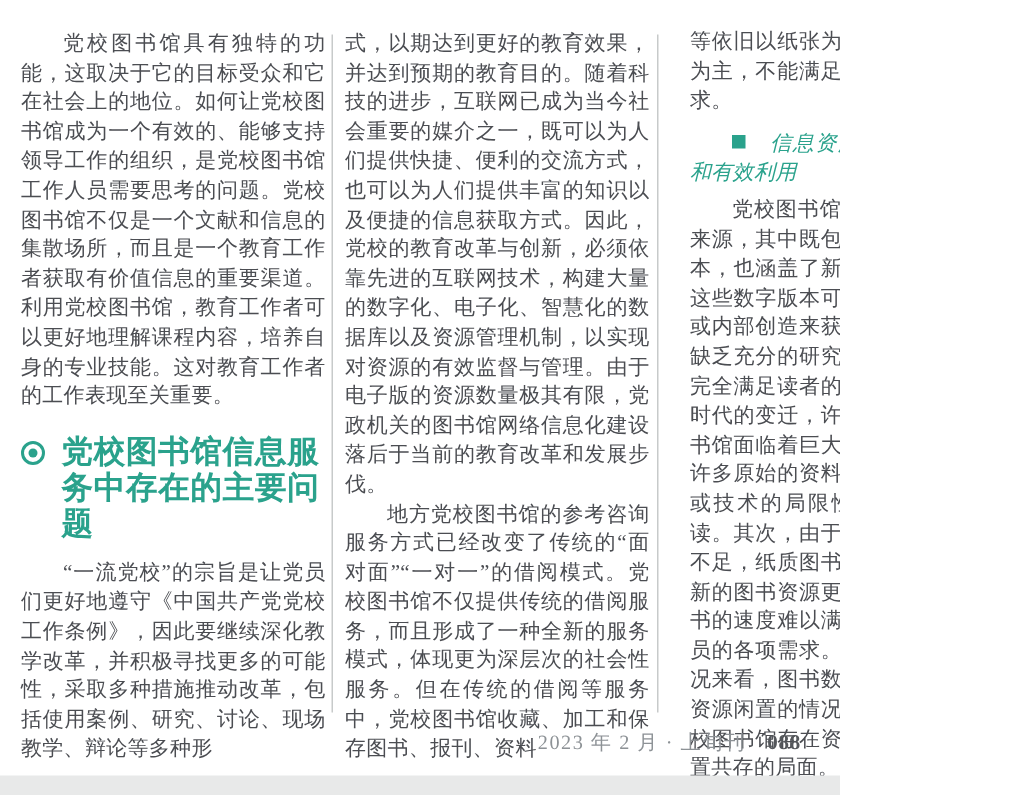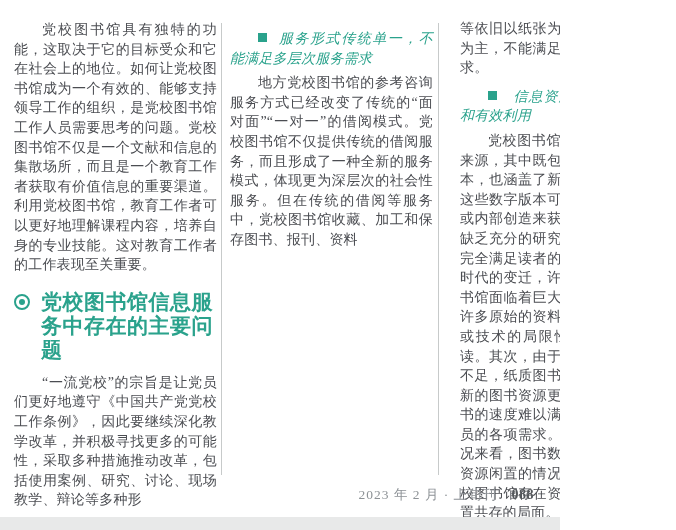--- a/index.html
+++ b/index.html
@@ -129,24 +129,21 @@
           <span class="bullseye-dot"></span>
         </span>
       <span>党校图书馆信息服务中存在的主要问题</span>
     </h2>
     <p class="body indent">“一流党校”的宗旨是让党员们更好地遵守《中国共产党党校工作条例》，因此要继续深化教学改革，并积极寻找更多的可能性，采取多种措施推动改革，包括使用案例、研究、讨论、现场教学、辩论等多种形</p>
   </div>
 
   <div class="vsep sep1"></div>
 
   <div class="col col2">
-    <p class="sub">
-      <span class="sq"></span>
-      <span>服务形式传统单一，不能满足多层次服务需求</span>
-    </p>
+    <p class="body">式，以期达到更好的教育效果，并达到预期的教育目的。随着科技的进步，互联网已成为当今社会重要的媒介之一，既可以为人们提供快捷、便利的交流方式，也可以为人们提供丰富的知识以及便捷的信息获取方式。因此，党校的教育改革与创新，必须依靠先进的互联网技术，构建大量的数字化、电子化、智慧化的数据库以及资源管理机制，以实现对资源的有效监督与管理。由于电子版的资源数量极其有限，党政机关的图书馆网络信息化建设落后于当前的教育改革和发展步伐。</p>
     <p class="body indent">地方党校图书馆的参考咨询服务方式已经改变了传统的“面对面”“一对一”的借阅模式。党校图书馆不仅提供传统的借阅服务，而且形成了一种全新的服务模式，体现更为深层次的社会性服务。但在传统的借阅等服务中，党校图书馆收藏、加工和保存图书、报刊、资料</p>
   </div>
 
   <div class="vsep sep2"></div>
 
   <div class="col col3">
     <p class="body">等依旧以纸张为载体的文献信息为主，不能满足读者的多层次需求。</p>
     <p class="sub">
       <span class="sq"></span>
       <span>信息资源缺乏有效供给和有效利用</span>

